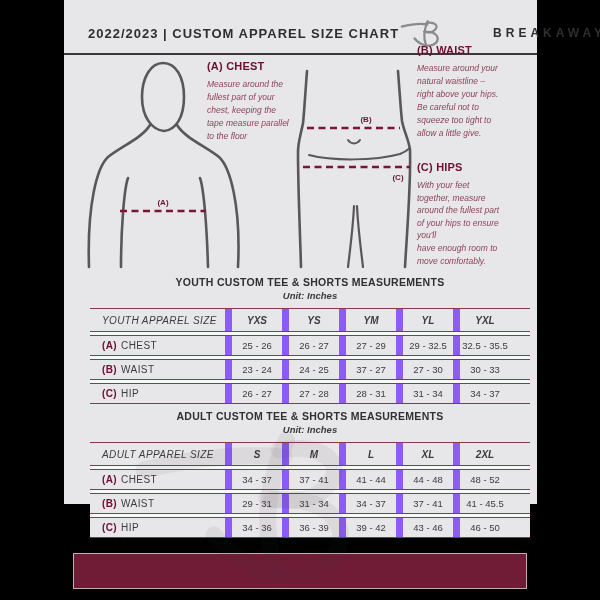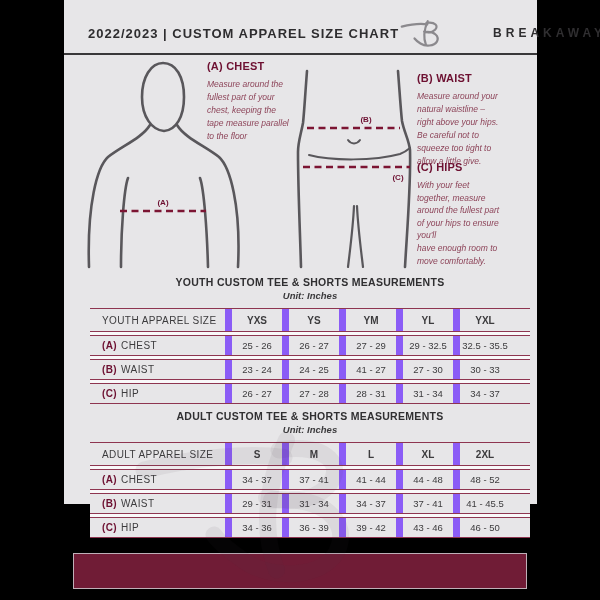--- a/index.html
+++ b/index.html
@@ -14,37 +14,37 @@
   .brand{display:flex;align-items:center;gap:8px;}
   .brand-name{font-size:12px;font-weight:bold;letter-spacing:4px;color:#2f2e30;margin-left:44px;}
   .hdr-rule{position:absolute;left:0;right:0;top:53px;height:1.5px;background:#39383a;}
 
   
   .sec{position:absolute;}
   .sec h3{margin:0;font-size:11px;font-weight:bold;color:#6d1031;letter-spacing:.2px;}
   .sec p{margin:6px 0 0 0;font-size:8.5px;font-style:italic;color:#8d4459;
          line-height:13px;white-space:pre-line;}
   .sec-a{left:143px;top:60px;width:102px;}
-  .sec-b{left:353px;top:72px;width:112px;}
+  .sec-b{left:353px;top:44px;width:112px;}
   .sec-c{left:353px;top:161px;width:112px;}
   .sec-c p{line-height:12.6px;}
 
   
   .fig-svg{position:absolute;left:0;top:55px;}
 
   
   .tblblock{position:absolute;left:26px;width:440px;}
   .tb-youth{top:276px;} .tb-adult{top:410px;}
   .tbl-title{text-align:center;font-size:10.5px;font-weight:bold;color:#302f31;letter-spacing:.3px;}
   .tbl-unit{text-align:center;font-size:9.5px;font-style:italic;font-weight:bold;color:#3b3a3c;margin-top:2px;}
   .tbl{margin-top:7px;background:#f9f8f9;}
   .trow{display:flex;height:19px;background:#e7e6e8;
         border-top:1px solid #8e3550;border-bottom:1px solid #8e3550;margin-bottom:3px;}
   .trow:last-child{margin-bottom:0;}
-  .trow.thead{height:22px;}
+  .trow.thead{height:22px;font-style:italic;}
   .tcell{width:57px;display:flex;align-items:center;justify-content:center;
          font-size:9.5px;color:#3c3b3d;border-left:7px solid #8b5cf6;box-sizing:border-box;}
   .thead .tcell{font-weight:bold;font-size:10px;}
   .tcell.tlabel{width:135px;justify-content:flex-start;padding-left:12px;border-left:none;
                 font-size:10px;letter-spacing:.4px;font-weight:normal;}
   .pfx{color:#6d1031;font-weight:bold;margin-right:4px;}
 
   
   .watermark{position:absolute;left:20px;top:420px;z-index:5;pointer-events:none;}
   .footer-bar{position:absolute;left:9px;top:553px;width:454px;height:36px;
@@ -149,21 +149,21 @@
             <div class="tcell">25 - 26</div>
             <div class="tcell">26 - 27</div>
             <div class="tcell">27 - 29</div>
             <div class="tcell">29 - 32.5</div>
             <div class="tcell">32.5 - 35.5</div>
           </div>
           <div class="trow">
             <div class="tcell tlabel"><span class="pfx">(B)</span>WAIST</div>
             <div class="tcell">23 - 24</div>
             <div class="tcell">24 - 25</div>
-            <div class="tcell">41 - 27</div>
+            <div class="tcell">37 - 27</div>
             <div class="tcell">27 - 30</div>
             <div class="tcell">30 - 33</div>
           </div>
           <div class="trow">
             <div class="tcell tlabel"><span class="pfx">(C)</span>HIP</div>
             <div class="tcell">26 - 27</div>
             <div class="tcell">27 - 28</div>
             <div class="tcell">28 - 31</div>
             <div class="tcell">31 - 34</div>
             <div class="tcell">34 - 37</div>

